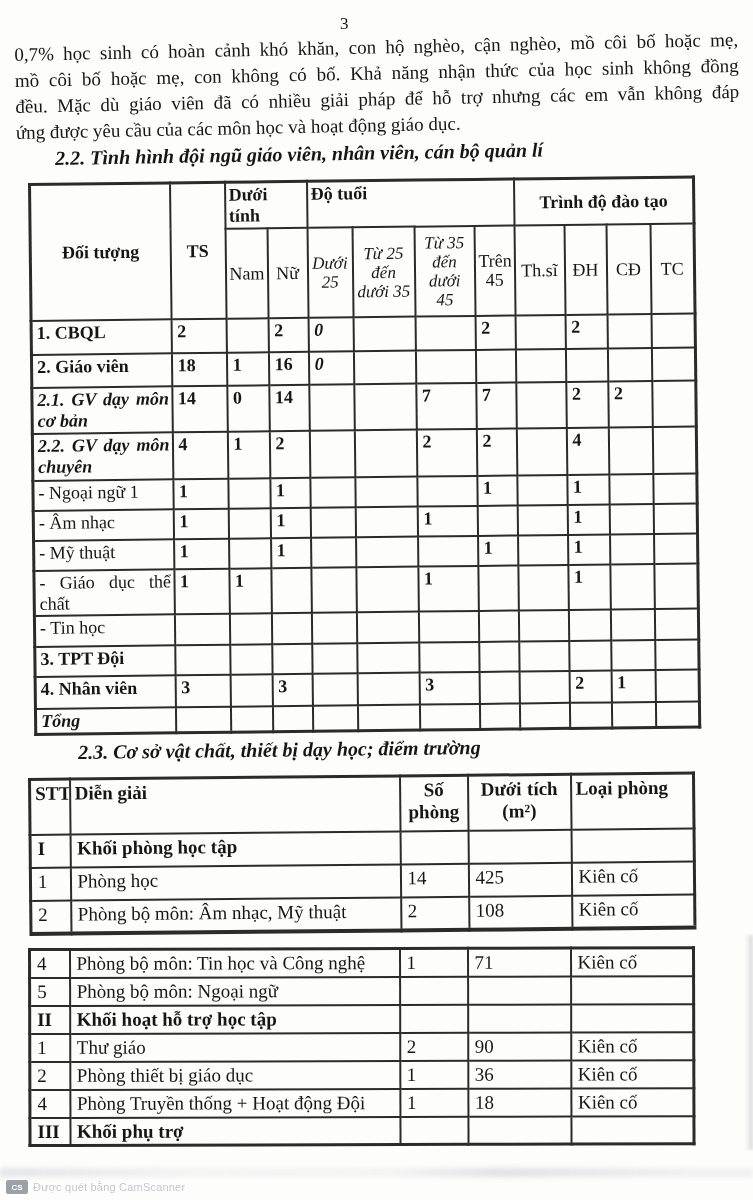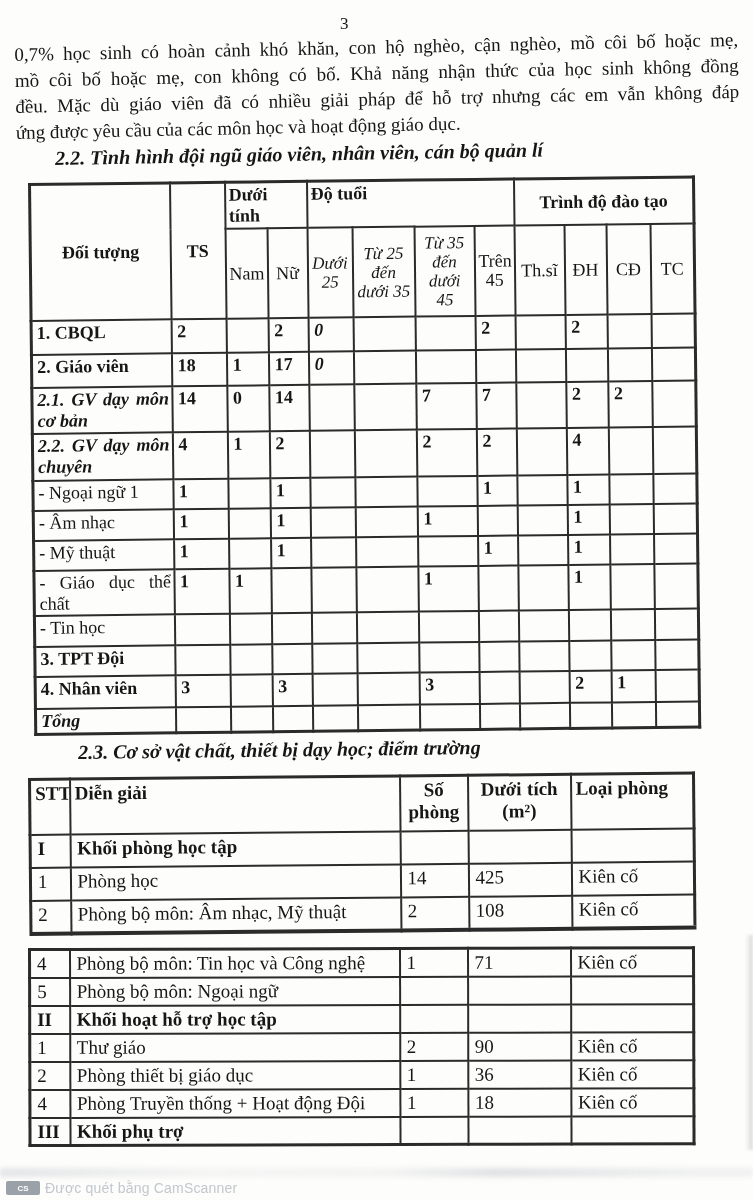--- a/index.html
+++ b/index.html
@@ -90,24 +90,24 @@
   .edge-right{
     position:absolute;top:935px;right:0;width:8px;height:215px;
     background:linear-gradient(to right,rgba(255,255,255,0),rgba(150,156,163,.38));
     filter:blur(1.5px);
   }
   .watermark{
     position:absolute;top:1180px;left:6px;display:flex;align-items:center;gap:5px;
     font-family:"Liberation Sans","DejaVu Sans",sans-serif;
   }
   .cs-badge{
-    width:34px;height:14px;background:#9aa1a9;color:#ffffff;border-radius:2px;
+    width:22px;height:14px;background:#9aa1a9;color:#ffffff;border-radius:2px;
     font-size:8px;font-weight:700;display:flex;align-items:center;justify-content:center;
   }
-  .wm-text{font-size:14px;color:#c2c8ce;letter-spacing:.2px;}
+  .wm-text{font-size:11px;color:#c2c8ce;letter-spacing:.2px;}
 </style>
 </head>
 <body>
 
 <div class="page">
 
   <div class="page-number">3</div>
 
   <div class="intro">
     <div class="pline">0,7% học sinh có hoàn cảnh khó khăn, con hộ nghèo, cận nghèo, mồ côi bố hoặc mẹ,</div>
@@ -166,21 +166,21 @@
           <td class="val">2</td>
           <td class="val"></td>
           <td class="val">2</td>
           <td class="val"></td>
           <td class="val"></td>
         </tr>
         <tr>
           <td class="label bold">2. Giáo viên</td>
           <td class="val">18</td>
           <td class="val">1</td>
-          <td class="val">17</td>
+          <td class="val">16</td>
           <td class="val italic">0</td>
           <td class="val"></td>
           <td class="val"></td>
           <td class="val"></td>
           <td class="val"></td>
           <td class="val"></td>
           <td class="val"></td>
           <td class="val"></td>
         </tr>
         <tr>

